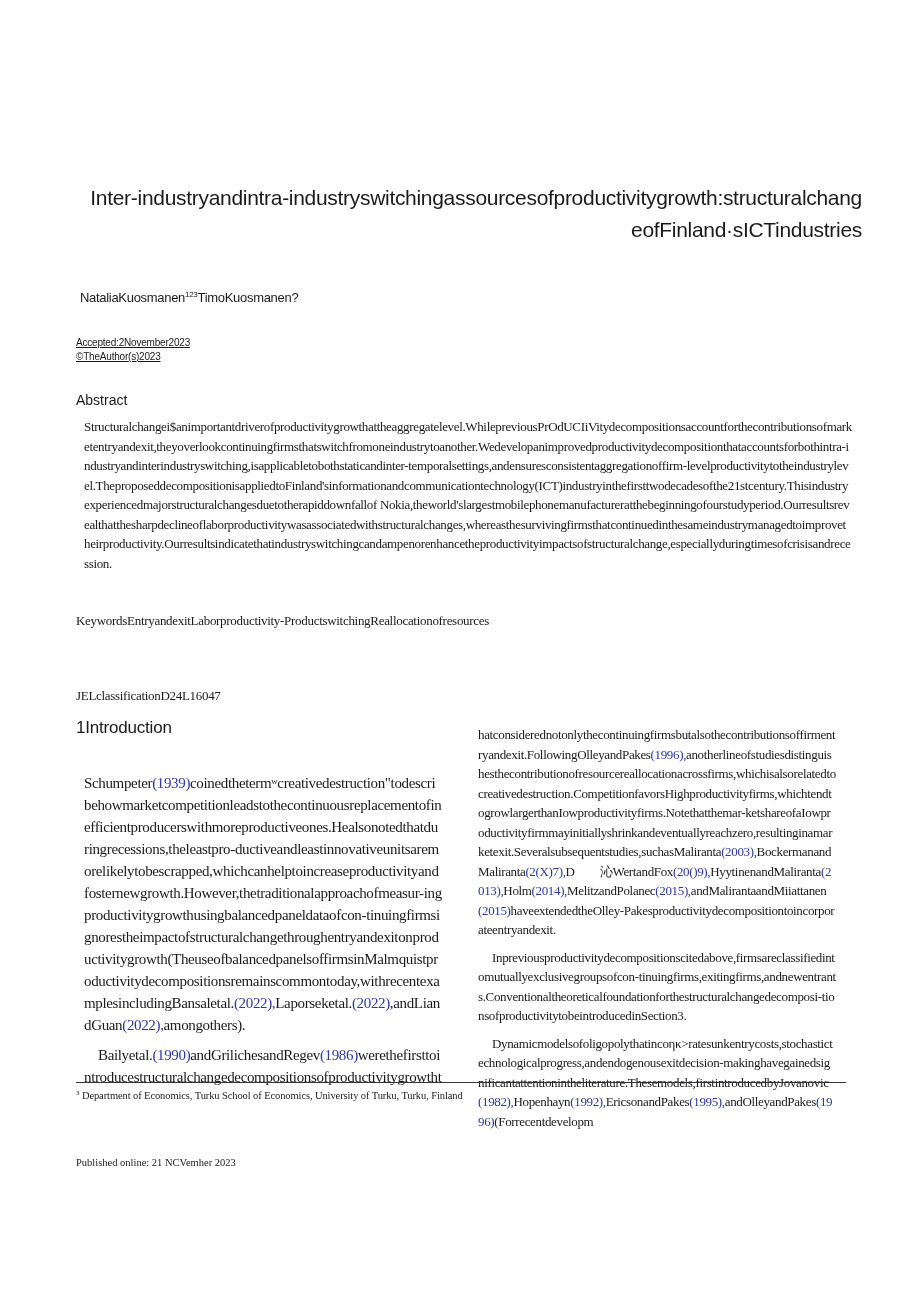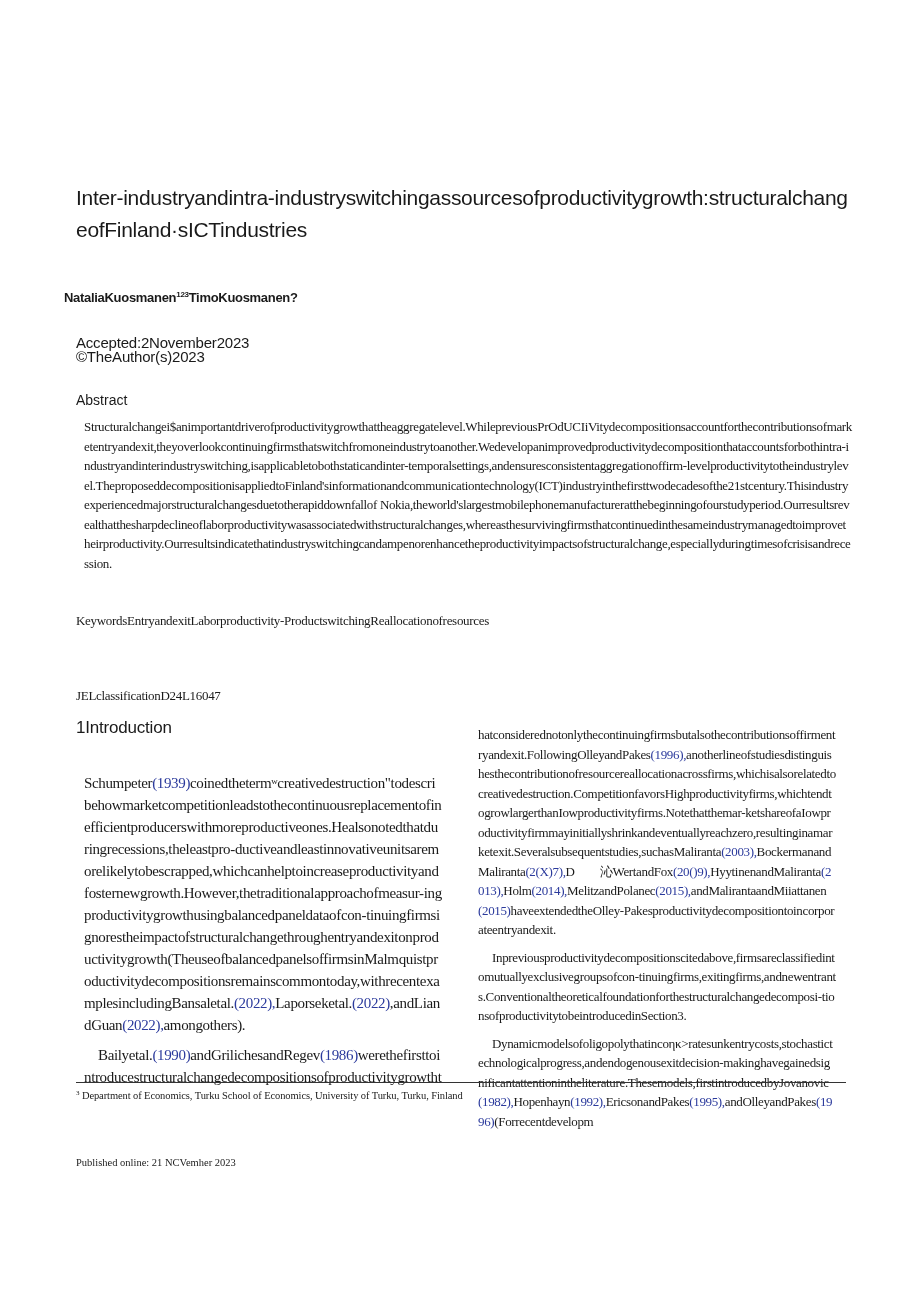--- a/index.html
+++ b/index.html
@@ -1,24 +1,24 @@
 <!DOCTYPE html>
 <html><head>
 <meta charset="utf-8">
 <style>
   html, body { margin: 0; padding: 0; background: #ffffff; }
   body { width: 920px; height: 1301px; position: relative; overflow: hidden; color: #1a1a1a; }
   .sans { font-family: "Liberation Sans", sans-serif; }
   .serif { font-family: "Liberation Serif", serif; }
   .abs { position: absolute; }
 
-  #title { left: 76px; top: 182px; width: 780px; font-size: 21px; line-height: 32px; letter-spacing: -0.3px; word-break: break-all; }
-  #authors { left: 64px; top: 290px; font-size: 13px; letter-spacing: -0.3px; font-weight: bold; }
+  #title { left: 82px; top: 182px; width: 780px; font-size: 21px; line-height: 32px; letter-spacing: -0.3px; word-break: break-all; text-align: right; }
+  #authors { left: 80px; top: 290px; font-size: 13px; letter-spacing: -0.3px; }
   #authors sup { font-size: 8px; vertical-align: 5px; }
-  #meta { left: 76px; top: 336px; font-size: 15px; line-height: 14px; letter-spacing: -0.2px; }
+  #meta { left: 76px; top: 336px; font-size: 10px; line-height: 14px; letter-spacing: -0.2px; text-decoration: underline; }
   #abstract-heading { left: 76px; top: 392px; font-size: 14px; }
   #abstract-body { left: 76px; top: 409px; width: 768px; font-size: 13px; line-height: 19.5px; letter-spacing: -0.35px; word-break: break-all; }
   #keywords { left: 76px; top: 613px; font-size: 13px; letter-spacing: -0.3px; }
   #jel { left: 76px; top: 688px; font-size: 13px; letter-spacing: -0.3px; }
 
   #intro-heading { left: 76px; top: 718px; font-size: 17px; letter-spacing: -0.2px; }
   #col-left { left: 76px; top: 764px; width: 374px; font-size: 15px; line-height: 22px; letter-spacing: -0.35px; }
   #col-right { left: 470px; top: 717px; width: 374px; font-size: 13px; line-height: 19.5px; letter-spacing: -0.35px; }
   .para { margin: 8px; word-break: break-all; }
   .indent { text-indent: 14px; }

